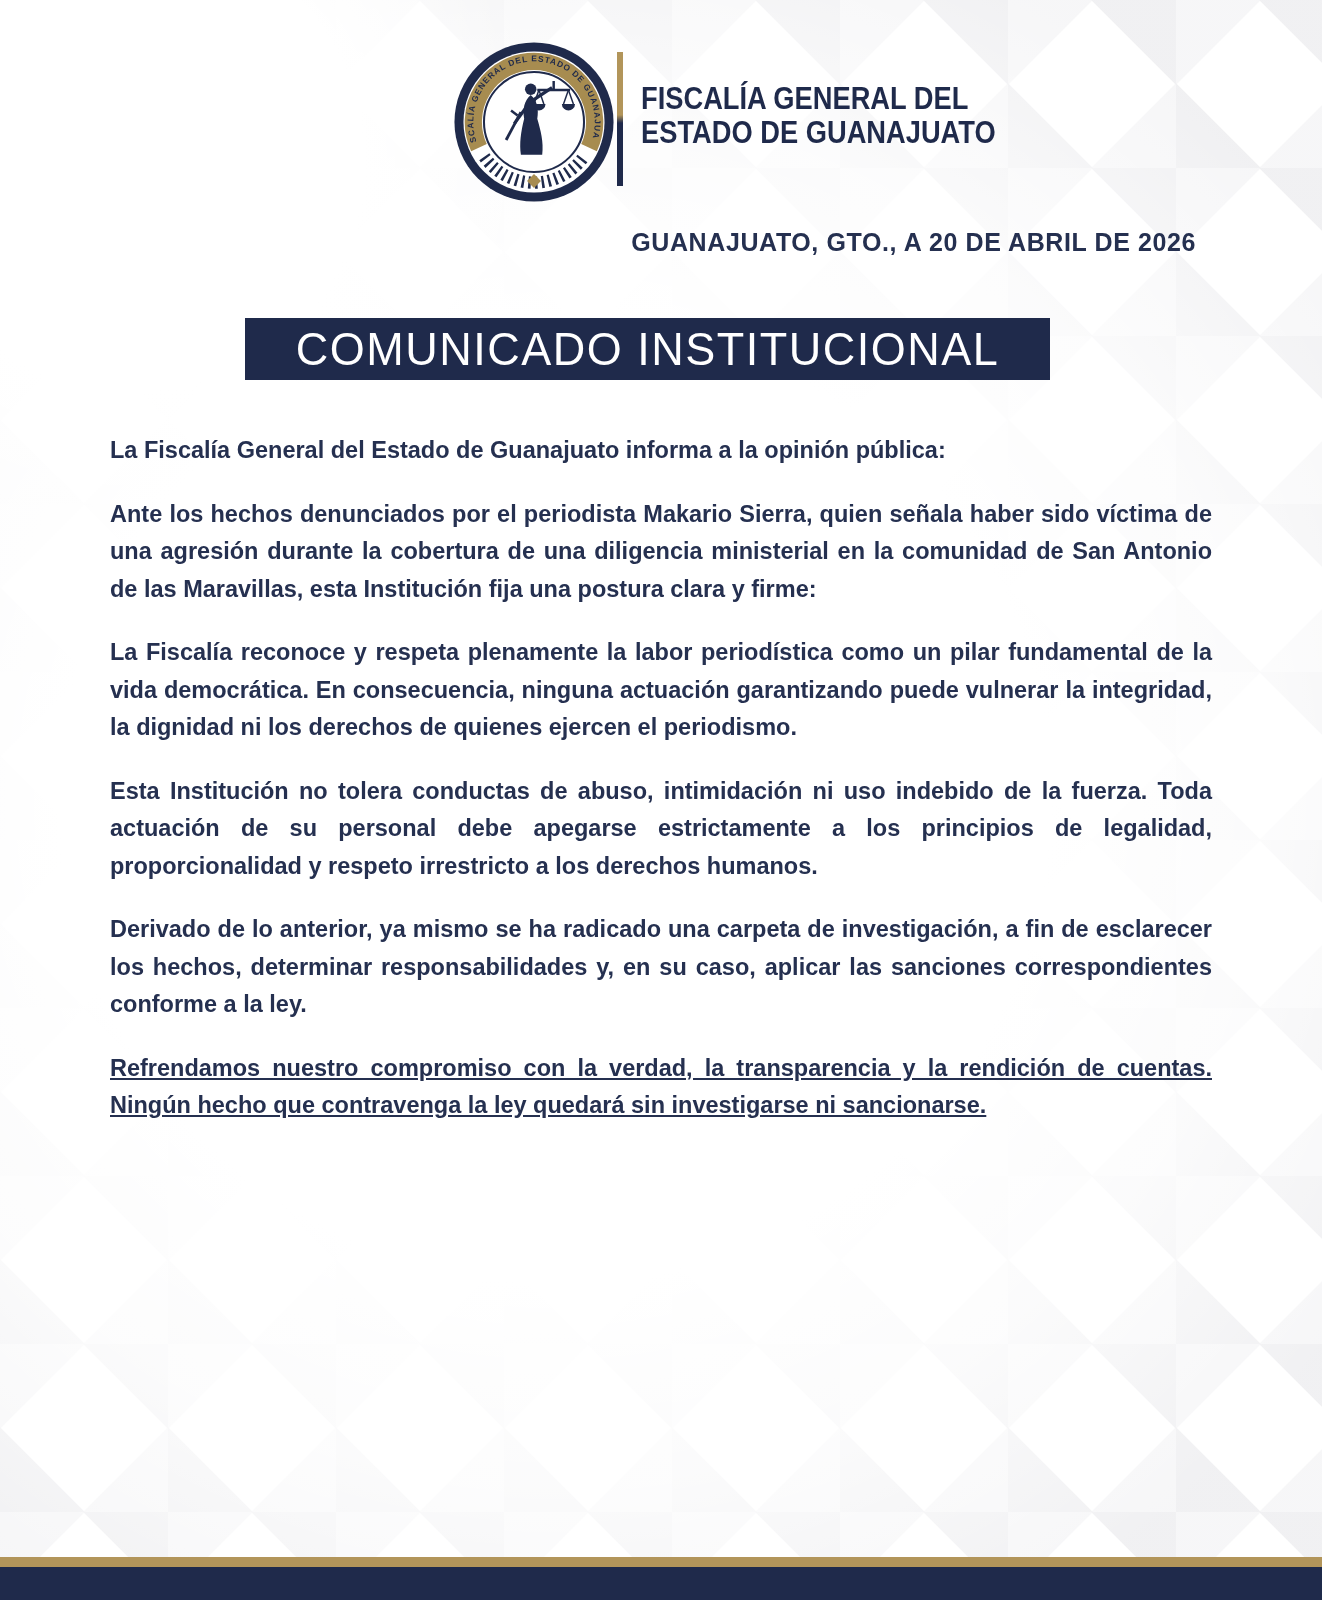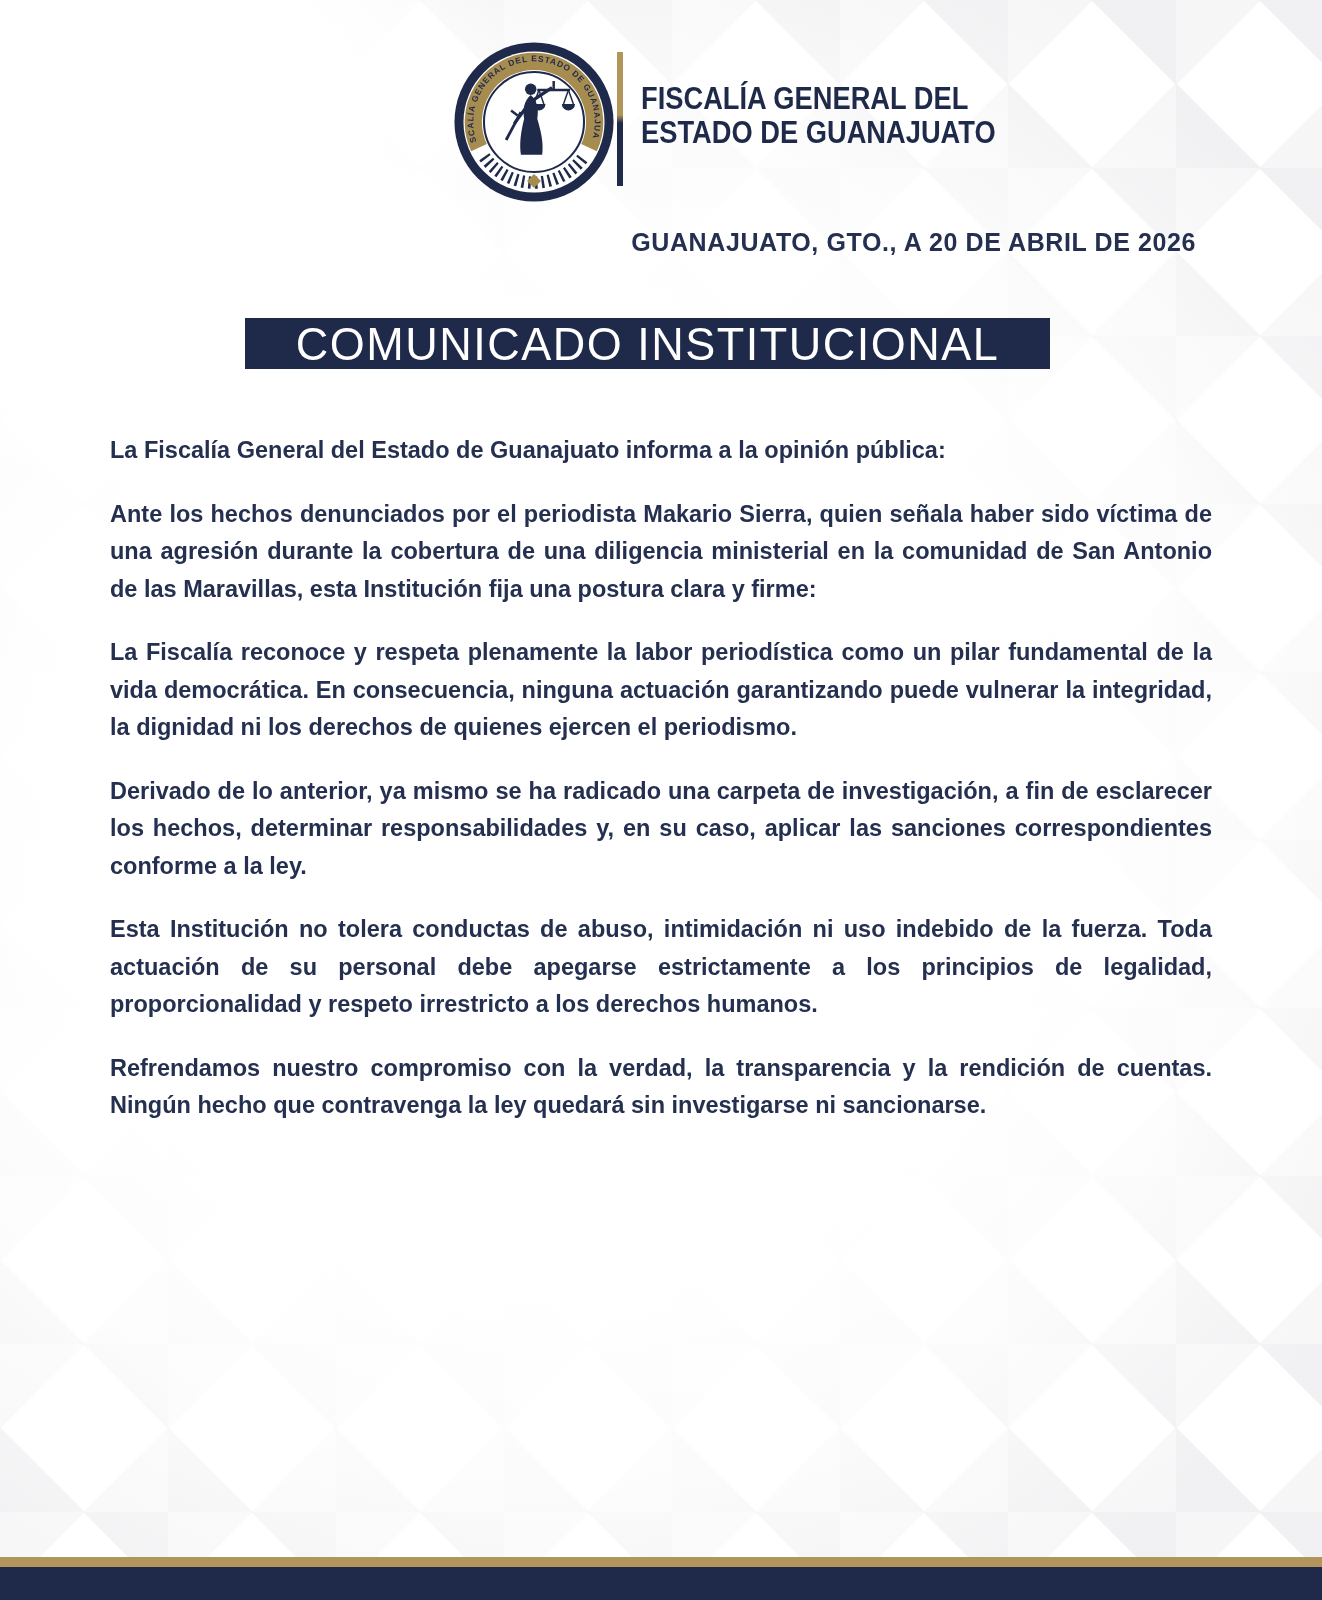--- a/index.html
+++ b/index.html
@@ -41,39 +41,39 @@
     color:var(--navy);font-weight:700;font-size:31px;line-height:34px;
     letter-spacing:0px;transform:scaleX(0.88);transform-origin:left top;
     white-space:nowrap;
   }
   .dateline{
     position:absolute;right:126px;top:228px;
     color:var(--text-navy);font-weight:700;font-size:25px;letter-spacing:0.6px;
     white-space:nowrap;
   }
   .banner{
-    position:absolute;left:245px;top:318px;width:805px;height:51px;
+    position:absolute;left:245px;top:318px;width:805px;height:62px;
     background:var(--navy);
     display:flex;align-items:center;justify-content:center;
   }
   .banner-title{
     color:#ffffff;font-size:45px;font-weight:400;letter-spacing:1.5px;
     transform:scaleY(1.04);white-space:nowrap;
   }
 
   
   .body-text{
     position:absolute;left:110px;top:432px;width:1102px;
     color:var(--text-navy);
   }
   .body-text p{
     font-size:23.5px;line-height:37.5px;font-weight:700;
     text-align:justify;margin-bottom:26px;
   }
-  .body-text p:last-child{margin-bottom:4px;}
+  .body-text p:last-child{margin-bottom:4px;text-decoration:underline;}
 
   
   .footer-gold{position:absolute;left:0;bottom:33px;width:100%;height:10px;background:var(--gold);}
   .footer-navy{position:absolute;left:0;bottom:0;width:100%;height:33px;background:var(--navy);}
 </style>
 </head>
 <body>
 
 <div class="page">
   <div class="bg-pattern"></div>
@@ -128,21 +128,21 @@
     <div class="dateline">GUANAJUATO, GTO., A 20 DE ABRIL DE 2026</div>
 
     <div class="banner">
       <div class="banner-title">COMUNICADO INSTITUCIONAL</div>
     </div>
 
     <div class="body-text">
         <p>La Fiscalía General del Estado de Guanajuato informa a la opinión pública:</p>
         <p>Ante los hechos denunciados por el periodista Makario Sierra, quien señala haber sido víctima de una agresión durante la cobertura de una diligencia ministerial en la comunidad de San Antonio de las Maravillas, esta Institución fija una postura clara y firme:</p>
         <p>La Fiscalía reconoce y respeta plenamente la labor periodística como un pilar fundamental de la vida democrática. En consecuencia, ninguna actuación garantizando puede vulnerar la integridad, la dignidad ni los derechos de quienes ejercen el periodismo.</p>
+        <p>Esta Institución no tolera conductas de abuso, intimidación ni uso indebido de la fuerza. Toda actuación de su personal debe apegarse estrictamente a los principios de legalidad, proporcionalidad y respeto irrestricto a los derechos humanos.</p>
         <p>Derivado de lo anterior, ya mismo se ha radicado una carpeta de investigación, a fin de esclarecer los hechos, determinar responsabilidades y, en su caso, aplicar las sanciones correspondientes conforme a la ley.</p>
-        <p>Esta Institución no tolera conductas de abuso, intimidación ni uso indebido de la fuerza. Toda actuación de su personal debe apegarse estrictamente a los principios de legalidad, proporcionalidad y respeto irrestricto a los derechos humanos.</p>
         <p>Refrendamos nuestro compromiso con la verdad, la transparencia y la rendición de cuentas. Ningún hecho que contravenga la ley quedará sin investigarse ni sancionarse.</p>
       </div>
 
     <div class="footer-gold"></div>
     <div class="footer-navy"></div>
   </div>
 </div>
 
 </body></html>

